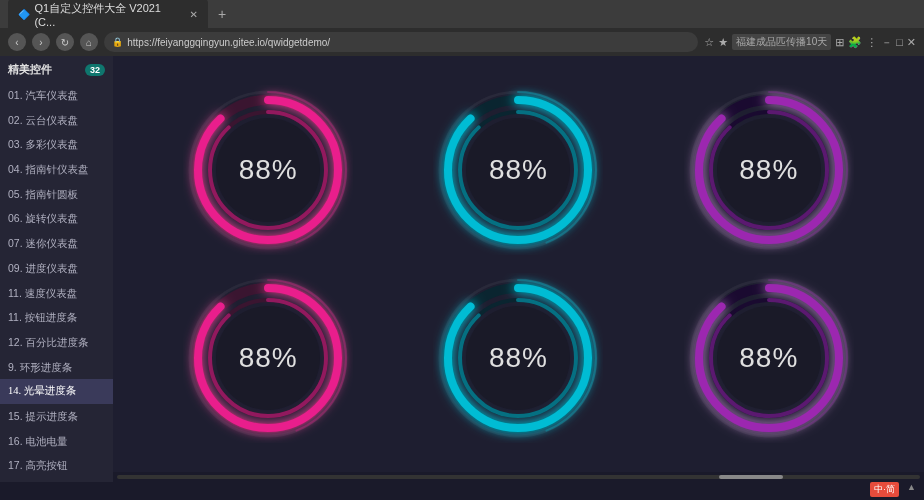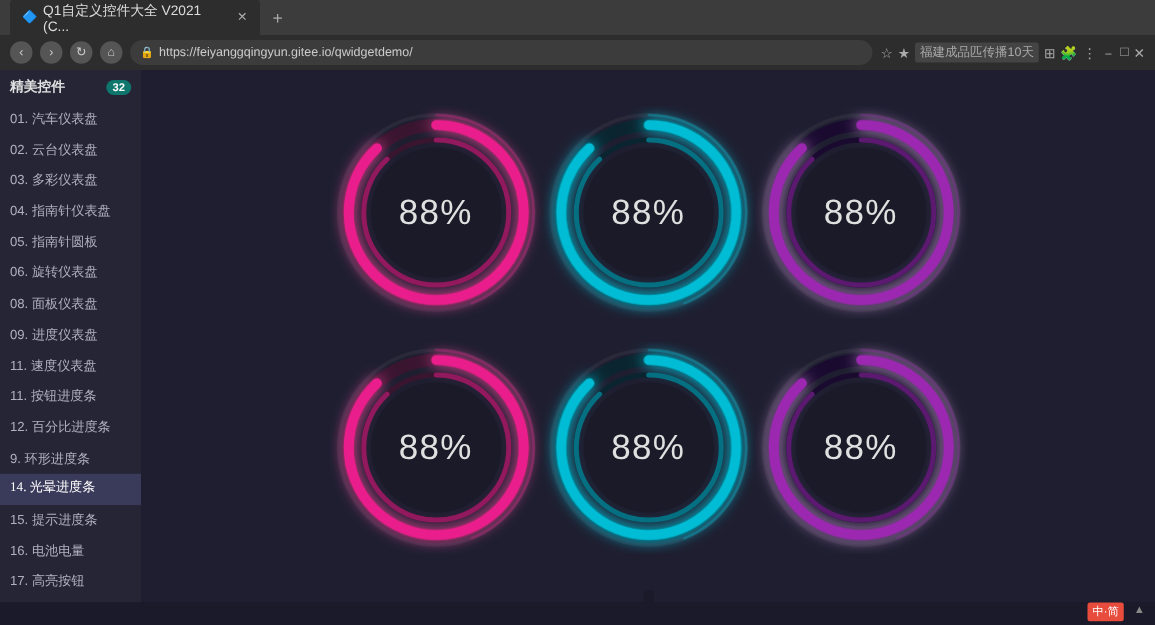--- a/index.html
+++ b/index.html
@@ -117,21 +117,20 @@
       font-family: Liberation Serif, serif;
     }
 
     
     .content {
       flex: 1;
       background: #1e1e30;
       display: flex;
       flex-direction: column;
       overflow: hidden;
-      align-items: center;
     }
     .gauges-grid {
       flex: 1;
       display: grid;
       grid-template-columns: repeat(3, 1fr);
       grid-template-rows: repeat(2, 1fr);
       gap: 0;
       padding: 20px 30px;
       align-items: center;
       justify-items: center;
@@ -258,21 +257,21 @@
       <span class="sidebar-badge">32</span>
     </div>
 
     <div id="sidebar-items">
         <div class="sidebar-item">01. 汽车仪表盘</div>
         <div class="sidebar-item">02. 云台仪表盘</div>
         <div class="sidebar-item">03. 多彩仪表盘</div>
         <div class="sidebar-item">04. 指南针仪表盘</div>
         <div class="sidebar-item">05. 指南针圆板</div>
         <div class="sidebar-item">06. 旋转仪表盘</div>
-        <div class="sidebar-item">08. 面板仪表盘</div>
+        <div class="sidebar-item">07. 迷你仪表盘</div>
         <div class="sidebar-item">09. 进度仪表盘</div>
         <div class="sidebar-item">11. 速度仪表盘</div>
         <div class="sidebar-item">11. 按钮进度条</div>
         <div class="sidebar-item">12. 百分比进度条</div>
         <div class="sidebar-item">9. 环形进度条</div>
         <div class="sidebar-item active">14. 光晕进度条</div>
         <div class="sidebar-item">15. 提示进度条</div>
         <div class="sidebar-item">16. 电池电量</div>
         <div class="sidebar-item">17. 高亮按钮</div>
       </div>

